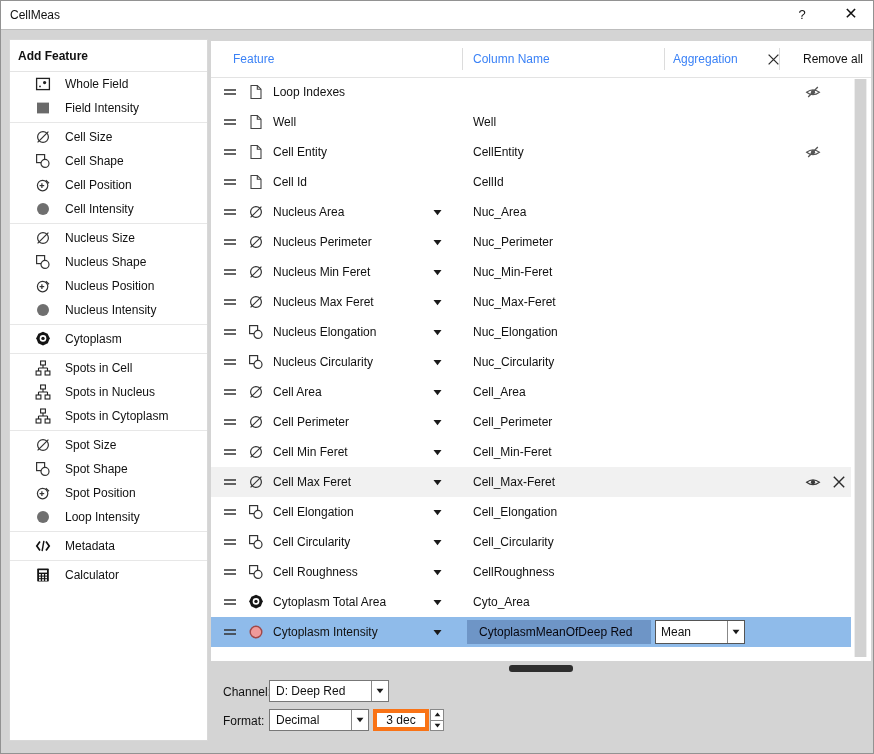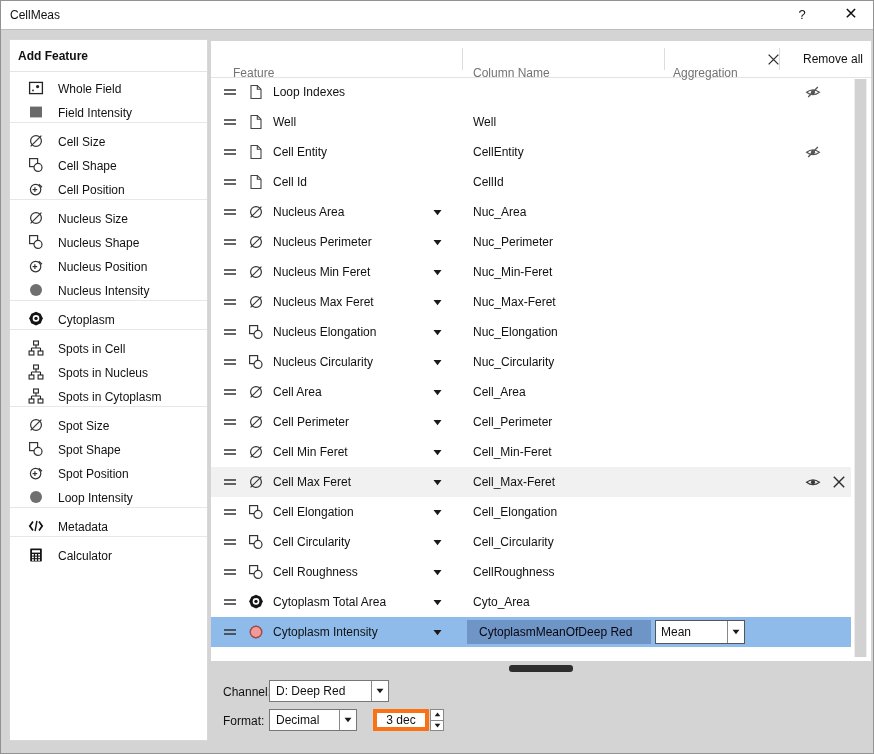--- a/index.html
+++ b/index.html
@@ -9,28 +9,28 @@
     font-family:"Liberation Sans",sans-serif;font-size:12px;color:#111;
   }
   
   .titlebar{position:absolute;left:0;top:0;right:0;height:28px;background:#fff;border-bottom:1px solid #bdbdbd;}
   .title{position:absolute;left:9px;top:7px;}
   .help-btn{position:absolute;left:792px;top:6px;width:18px;height:18px;text-align:center;font-size:13px;cursor:pointer;}
   .close-btn{position:absolute;left:838px;top:3px;width:24px;height:22px;text-align:center;font-size:16px;font-weight:300;cursor:pointer;}
   
   .sidebar{position:absolute;left:8px;top:38px;width:199px;height:702px;background:#fff;border:1px solid #d8d8d8;box-sizing:border-box;}
   .sb-header{padding:9px 8px 8px 8px;font-weight:bold;border-bottom:1px solid #e4e4e4;}
-  .sb-item{height:24px;display:flex;align-items:flex-end;padding-left:18px;cursor:pointer;}
+  .sb-item{height:24px;display:flex;align-items:center;padding-left:18px;cursor:pointer;margin-left:7px;}
   .sb-item .ic{width:16px;height:16px;flex:0 0 16px;margin-right:14px;display:inline-flex;}
   .sb-sep{height:1px;background:#e7e7e7;margin:2px 0;}
   .ic svg{width:100%;height:100%;display:block;}
   
   .tablepanel{position:absolute;left:210px;top:40px;width:660px;height:620px;background:#fff;}
   .thead{position:absolute;left:0;top:0;right:0;height:36px;border-bottom:1px solid #e3e3e3;}
-  .th{position:absolute;top:25px;color:#737373;}
+  .th{position:absolute;top:11px;color:#3b82f6;}
   .th-feature{left:22px;}
   .th-colname{left:262px;}
   .th-agg{left:462px;}
   .th-sep{position:absolute;top:7px;height:22px;width:1px;background:#dcdcdc;}
   .remove-all{position:absolute;right:8px;top:0;height:36px;display:flex;align-items:center;gap:22px;cursor:pointer;}
   .remove-all .ic{width:15px;height:15px;display:inline-flex;}
   .rows{position:absolute;left:0;top:36px;width:640px;}
   .trow{position:relative;height:30px;}
   .drag{position:absolute;left:12px;top:7px;width:14px;height:16px;cursor:grab;display:inline-flex;}
   .ricon{position:absolute;left:37px;top:7px;width:16px;height:16px;display:inline-flex;}
@@ -47,21 +47,21 @@
   .scrollbar{position:absolute;left:853px;top:78px;width:13px;height:578px;background:#ededed;}
   .scroll-thumb{position:absolute;left:1px;right:1px;top:0;bottom:0;background:#d2d2d2;}
   
   .grip{position:absolute;left:508px;top:664px;width:64px;height:7px;background:#2e2e2e;border-radius:3px;cursor:ns-resize;}
   .f-label{position:absolute;}
   .lbl-channel{left:222px;top:684px;}
   .lbl-format{left:222px;top:713px;}
   .combo{position:absolute;height:22px;background:#fff;border:1px solid #777;box-sizing:border-box;display:flex;align-items:stretch;cursor:pointer;}
   .combo .val{flex:1;display:flex;align-items:center;padding-left:6px;white-space:nowrap;}
   .combo-channel{left:268px;top:679px;width:120px;}
-  .combo-format{left:268px;top:708px;width:88px;}
+  .combo-format{left:268px;top:708px;width:100px;}
   .spin-box{position:absolute;left:372px;top:708px;width:56px;height:22px;background:#fff;border:4px solid #f97316;box-sizing:border-box;display:flex;align-items:flex-end;justify-content:center;}
   .spin-btns{position:absolute;left:429px;top:708px;width:14px;height:22px;display:flex;flex-direction:column;}
   .spin-btn{flex:1;background:#fff;border:1px solid #888;box-sizing:border-box;display:flex;align-items:center;justify-content:center;cursor:pointer;}
   .spin-btn svg{width:7px;height:5px;}
   .spin-btn + .spin-btn{border-top:none;}
 </style>
 </head>
 <body>
 
 <div class="window">
@@ -115,20 +115,28 @@
         <div class="sb-item">
           <span class="ic">
             <svg viewBox="0 0 16 16">
               <circle cx="7.6" cy="8.6" r="5.2" fill="none" stroke="#333" stroke-width="1.2"></circle>
               <line x1="4.6" y1="8.6" x2="9.2" y2="8.6" stroke="#333" stroke-width="1.2"></line>
               <line x1="6.9" y1="6.3" x2="6.9" y2="10.9" stroke="#333" stroke-width="1.2"></line>
               <line x1="10.8" y1="3.2" x2="14" y2="6.2" stroke="#333" stroke-width="1.2"></line>
             </svg>
           </span>
           <span>Cell Position</span>
+        </div>
+        <div class="sb-item">
+          <span class="ic">
+            <svg viewBox="0 0 16 16">
+              <circle cx="8" cy="8" r="6" fill="#6f6f6f"></circle>
+            </svg>
+          </span>
+          <span>Cell Intensity</span>
         </div>
         <div class="sb-sep"></div>
         <div class="sb-item">
           <span class="ic">
             <svg viewBox="0 0 16 16">
               <circle cx="8" cy="8" r="5.4" fill="none" stroke="#333" stroke-width="1.2"></circle>
               <line x1="2.6" y1="13.4" x2="13.4" y2="2.6" stroke="#333" stroke-width="1.2"></line>
             </svg>
           </span>
           <span>Nucleus Size</span>

